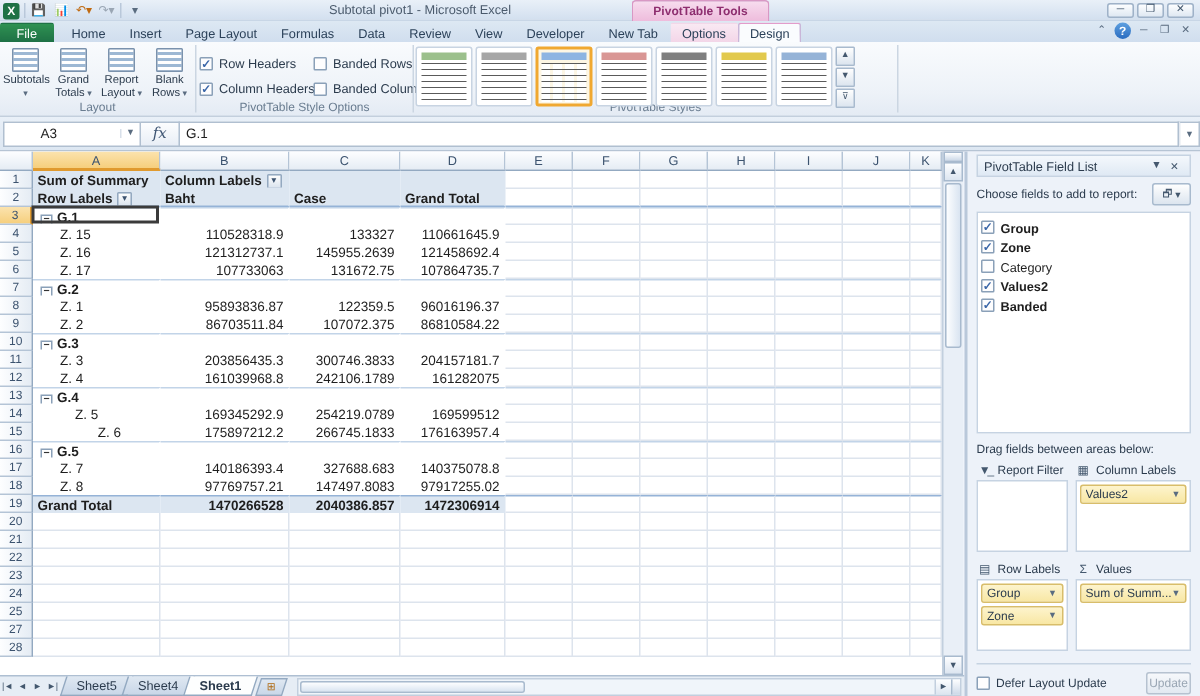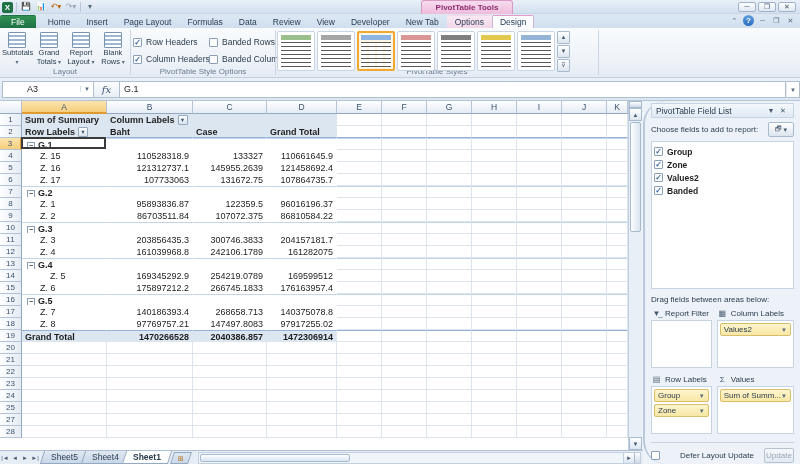--- a/index.html
+++ b/index.html
@@ -133,21 +133,21 @@
   #ins-sheet > span { display:inline-block; transform:skewX(18deg); color:#b06a10; }
   #hscroll { flex:1; height:12px; margin:0 2px 0 8px; background:#f0f5fa; border:1px solid #c2cfde;
     display:flex; align-items:stretch; }
   #h-thumb { width:150px; margin:1px; background:linear-gradient(#fdfeff,#d9e4f1); border:1px solid #a8bace; border-radius:2px; }
   .h-arrow { width:11px; background:linear-gradient(#fdfeff,#dce5f0); border-left:1px solid #c2cfde;
     font-size:6px; color:#44586e; text-align:center; line-height:11px; margin-left:auto; }
   #h-split { width:6px; background:linear-gradient(#fdfeff,#cdd9e8); border-left:1px solid #a8bace; }
 
   
   #panel { left:643px; top:101px; width:157px; height:363px; background:#edf2f9; border-left:2px solid #b9c8da;
-    padding:0 6px;border-radius:23px; }
+    padding:0 6px; }
   #panel-title { height:15px; display:flex; align-items:center; margin:2px 0 4px;
     background:linear-gradient(#f4f8fc,#dfe9f4); border:1px solid #c6d3e2; padding:0 4px; }
   #panel-title .t { flex:1; font-size:8.5px; color:#2b3b4d; }
   .pt-ico { width:12px; text-align:center; font-size:7px; color:#44586e; }
   #choose-row { display:flex; align-items:center; margin:4px 0 4px; }
   #choose-row .t { flex:1; font-size:8px; color:#2b3b4d; }
   #layout-btn { width:26px; height:15px; background:linear-gradient(#fefefe,#dce5ef); border:1px solid #a8bace;
     border-radius:2px; display:flex; align-items:center; justify-content:center; gap:2px; font-size:7px; color:#44586e; }
   #fieldsbox { height:148px; background:#fff; border:1px solid #c6d3e2; padding:3px 2px; }
   .field-item { display:flex; align-items:center; gap:4px; height:13px; font-size:8.5px; }
@@ -155,40 +155,41 @@
   #drag-label { margin:6px 0 3px; font-size:8px; color:#2b3b4d; }
   #quad { display:grid; grid-template-columns:1fr 1fr; grid-column-gap:5px; }
   .q-head { display:flex; align-items:center; gap:3px; height:13px; font-size:8px; color:#2b3b4d; }
   .q-ico { font-size:8px; color:#44586e; width:11px; text-align:center; }
   .q-box { height:48px; background:#fff; border:1px solid #c6d3e2; padding:2px; }
   .pill { height:13px; margin-bottom:2px; background:linear-gradient(#fdf4cd,#f8e7a4); border:1px solid #d8bd6a;
     border-radius:2px; display:flex; align-items:center; padding:0 3px; font-size:8px; color:#2b3b4d; }
   .pill .flex { flex:1; overflow:hidden; white-space:nowrap; }
   .pill .dd { font-size:6px; color:#5a6c80; }
   #panel-bottom { display:flex; align-items:center; margin-top:8px; border-top:1px solid #c6d3e2; padding-top:5px; }
-  #panel-bottom .t { flex:1; font-size:8px; color:#2b3b4d; margin-left:20px; }
+  #panel-bottom .t { flex:1; font-size:8px; color:#2b3b4d; margin-left:4px; }
   #update-btn { width:30px; height:15px; background:linear-gradient(#f6f8fb,#e2e9f1); border:1px solid #b6c2d0;
     border-radius:2px; font-size:8px; color:#9aa6b4; text-align:center; line-height:14px; }
 </style>
 </head>
 <body>
 
 <div id="app">
 
   <div class="abs" id="titlebar">
     <div class="abs" id="qat">
       <span class="xl-logo">X</span>
       <span class="qat-sep"></span>
       <span class="qat-ico" style="color:#3a66a8;">💾</span>
       <span class="qat-ico" style="color:#2f7d4f;">📊</span>
       <span class="qat-ico" style="color:#c06a10;">↶▾</span>
       <span class="qat-ico" style="color:#9aa6b4;">↷▾</span>
       <span class="qat-sep"></span>
       <span class="qat-ico" style="color:#5a6c80;">▾</span>
     </div>
+    <div class="abs" id="win-title">Subtotal pivot1 - Microsoft Excel</div>
     <div class="abs winbtns">
       <span class="winbtn">─</span>
       <span class="winbtn">❐</span>
       <span class="winbtn">✕</span>
     </div>
   </div>
 
   <div class="abs" id="ctxheader">PivotTable Tools</div>
 
   <div class="abs" id="tabrow">
@@ -499,21 +500,21 @@
         <div class="cell " style="width: 45px;"></div>
         <div class="cell " style="width: 45px;"></div>
         <div class="cell " style="width: 45px;"></div>
         <div class="cell " style="width: 45px;"></div>
         <div class="cell " style="width: 45px;"></div>
         <div class="cell " style="width: 45px;"></div>
         <div class="cell " style="width: 21px;"></div>
       </div>
       <div class="grow row-item">
         <div class="rhead">15</div>
-        <div class="cell piv txt indent" style="width: 85px;">Z. 6</div>
+        <div class="cell piv txt indent" style="width: 85px; text-align: center;">Z. 6</div>
         <div class="cell piv num" style="width: 86px;">175897212.2</div>
         <div class="cell piv num" style="width: 74px;">266745.1833</div>
         <div class="cell piv num" style="width: 70px;">176163957.4</div>
         <div class="cell " style="width: 45px;"></div>
         <div class="cell " style="width: 45px;"></div>
         <div class="cell " style="width: 45px;"></div>
         <div class="cell " style="width: 45px;"></div>
         <div class="cell " style="width: 45px;"></div>
         <div class="cell " style="width: 45px;"></div>
         <div class="cell " style="width: 21px;"></div>
@@ -529,21 +530,21 @@
         <div class="cell " style="width: 45px;"></div>
         <div class="cell " style="width: 45px;"></div>
         <div class="cell " style="width: 45px;"></div>
         <div class="cell " style="width: 45px;"></div>
         <div class="cell " style="width: 21px;"></div>
       </div>
       <div class="grow row-item">
         <div class="rhead">17</div>
         <div class="cell piv txt indent" style="width: 85px;">Z. 7</div>
         <div class="cell piv num" style="width: 86px;">140186393.4</div>
-        <div class="cell piv num" style="width: 74px;">268658.713</div>
+        <div class="cell piv num" style="width: 74px;">327688.683</div>
         <div class="cell piv num" style="width: 70px;">140375078.8</div>
         <div class="cell " style="width: 45px;"></div>
         <div class="cell " style="width: 45px;"></div>
         <div class="cell " style="width: 45px;"></div>
         <div class="cell " style="width: 45px;"></div>
         <div class="cell " style="width: 45px;"></div>
         <div class="cell " style="width: 45px;"></div>
         <div class="cell " style="width: 21px;"></div>
       </div>
       <div class="grow row-item">
@@ -731,20 +732,24 @@
     <div id="fieldsbox">
         <div class="field-item">
           <span class="cb checked"></span>
           <span class="lbl on">Group</span>
         </div>
         <div class="field-item">
           <span class="cb checked"></span>
           <span class="lbl on">Zone</span>
         </div>
         <div class="field-item">
+          <span class="cb"></span>
+          <span class="lbl">Category</span>
+        </div>
+        <div class="field-item">
           <span class="cb checked"></span>
           <span class="lbl on">Values2</span>
         </div>
         <div class="field-item">
           <span class="cb checked"></span>
           <span class="lbl on">Banded</span>
         </div>
       </div>
     <div id="drag-label">Drag fields between areas below:</div>
     <div id="quad">

